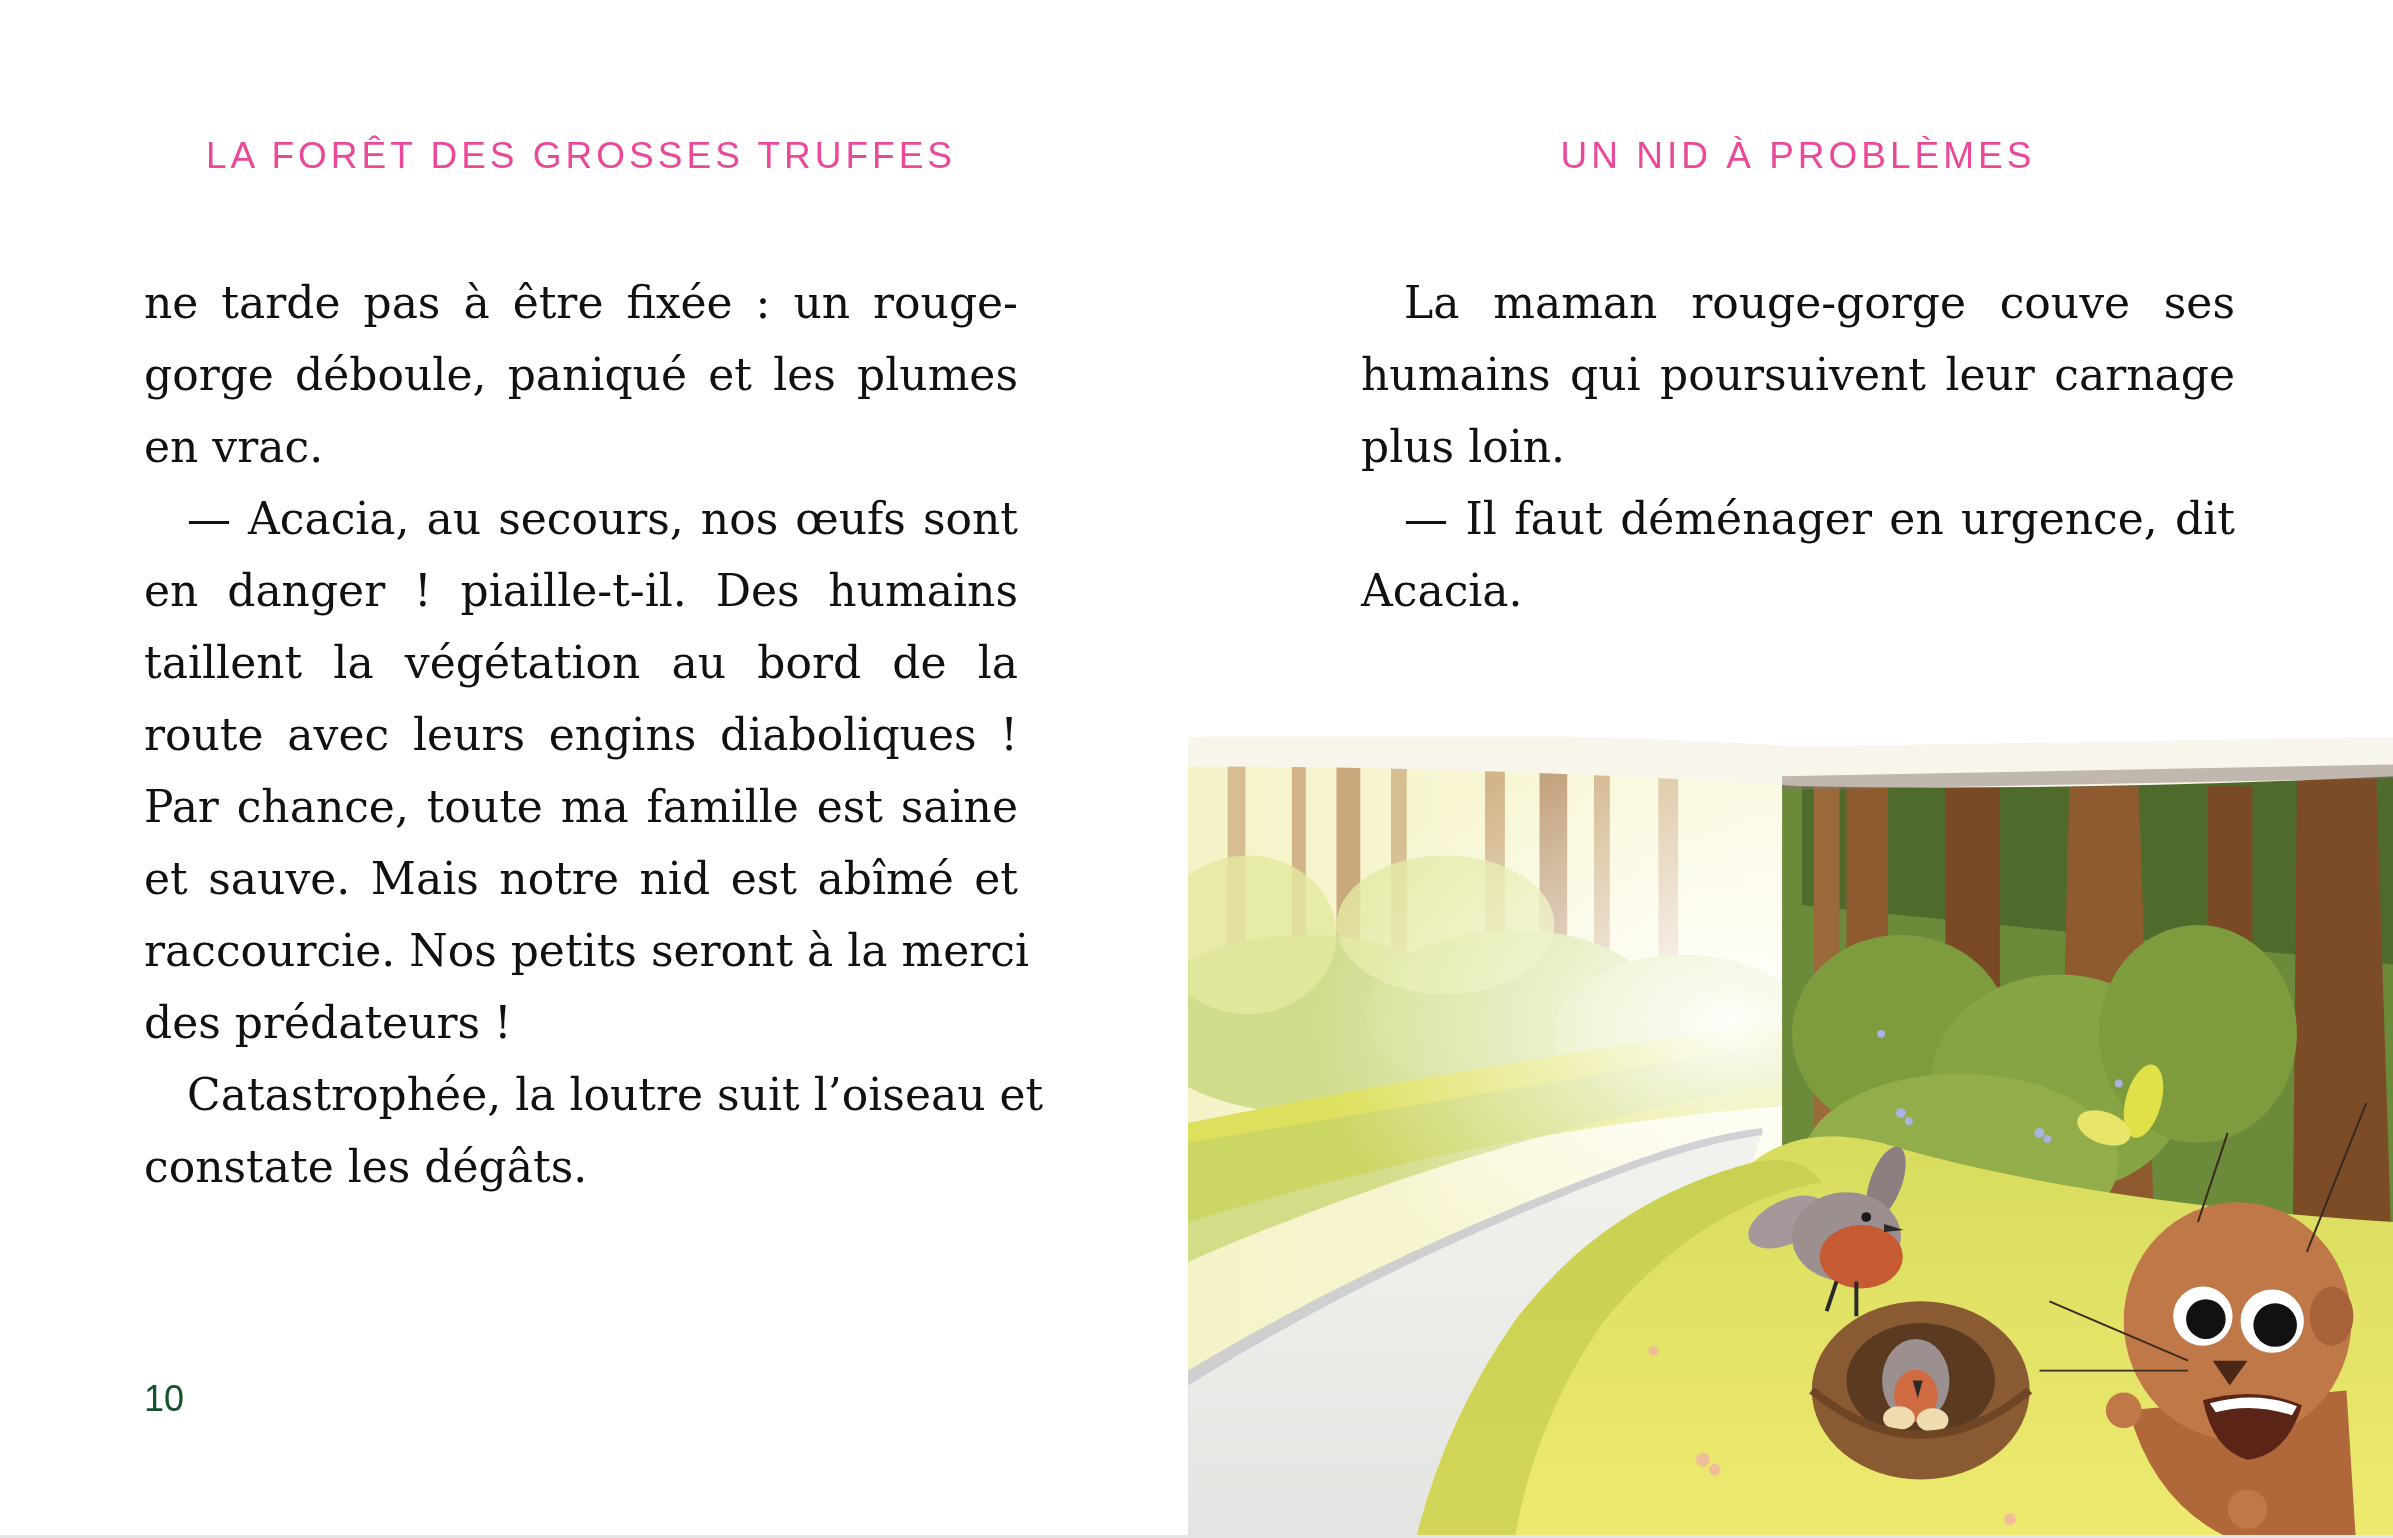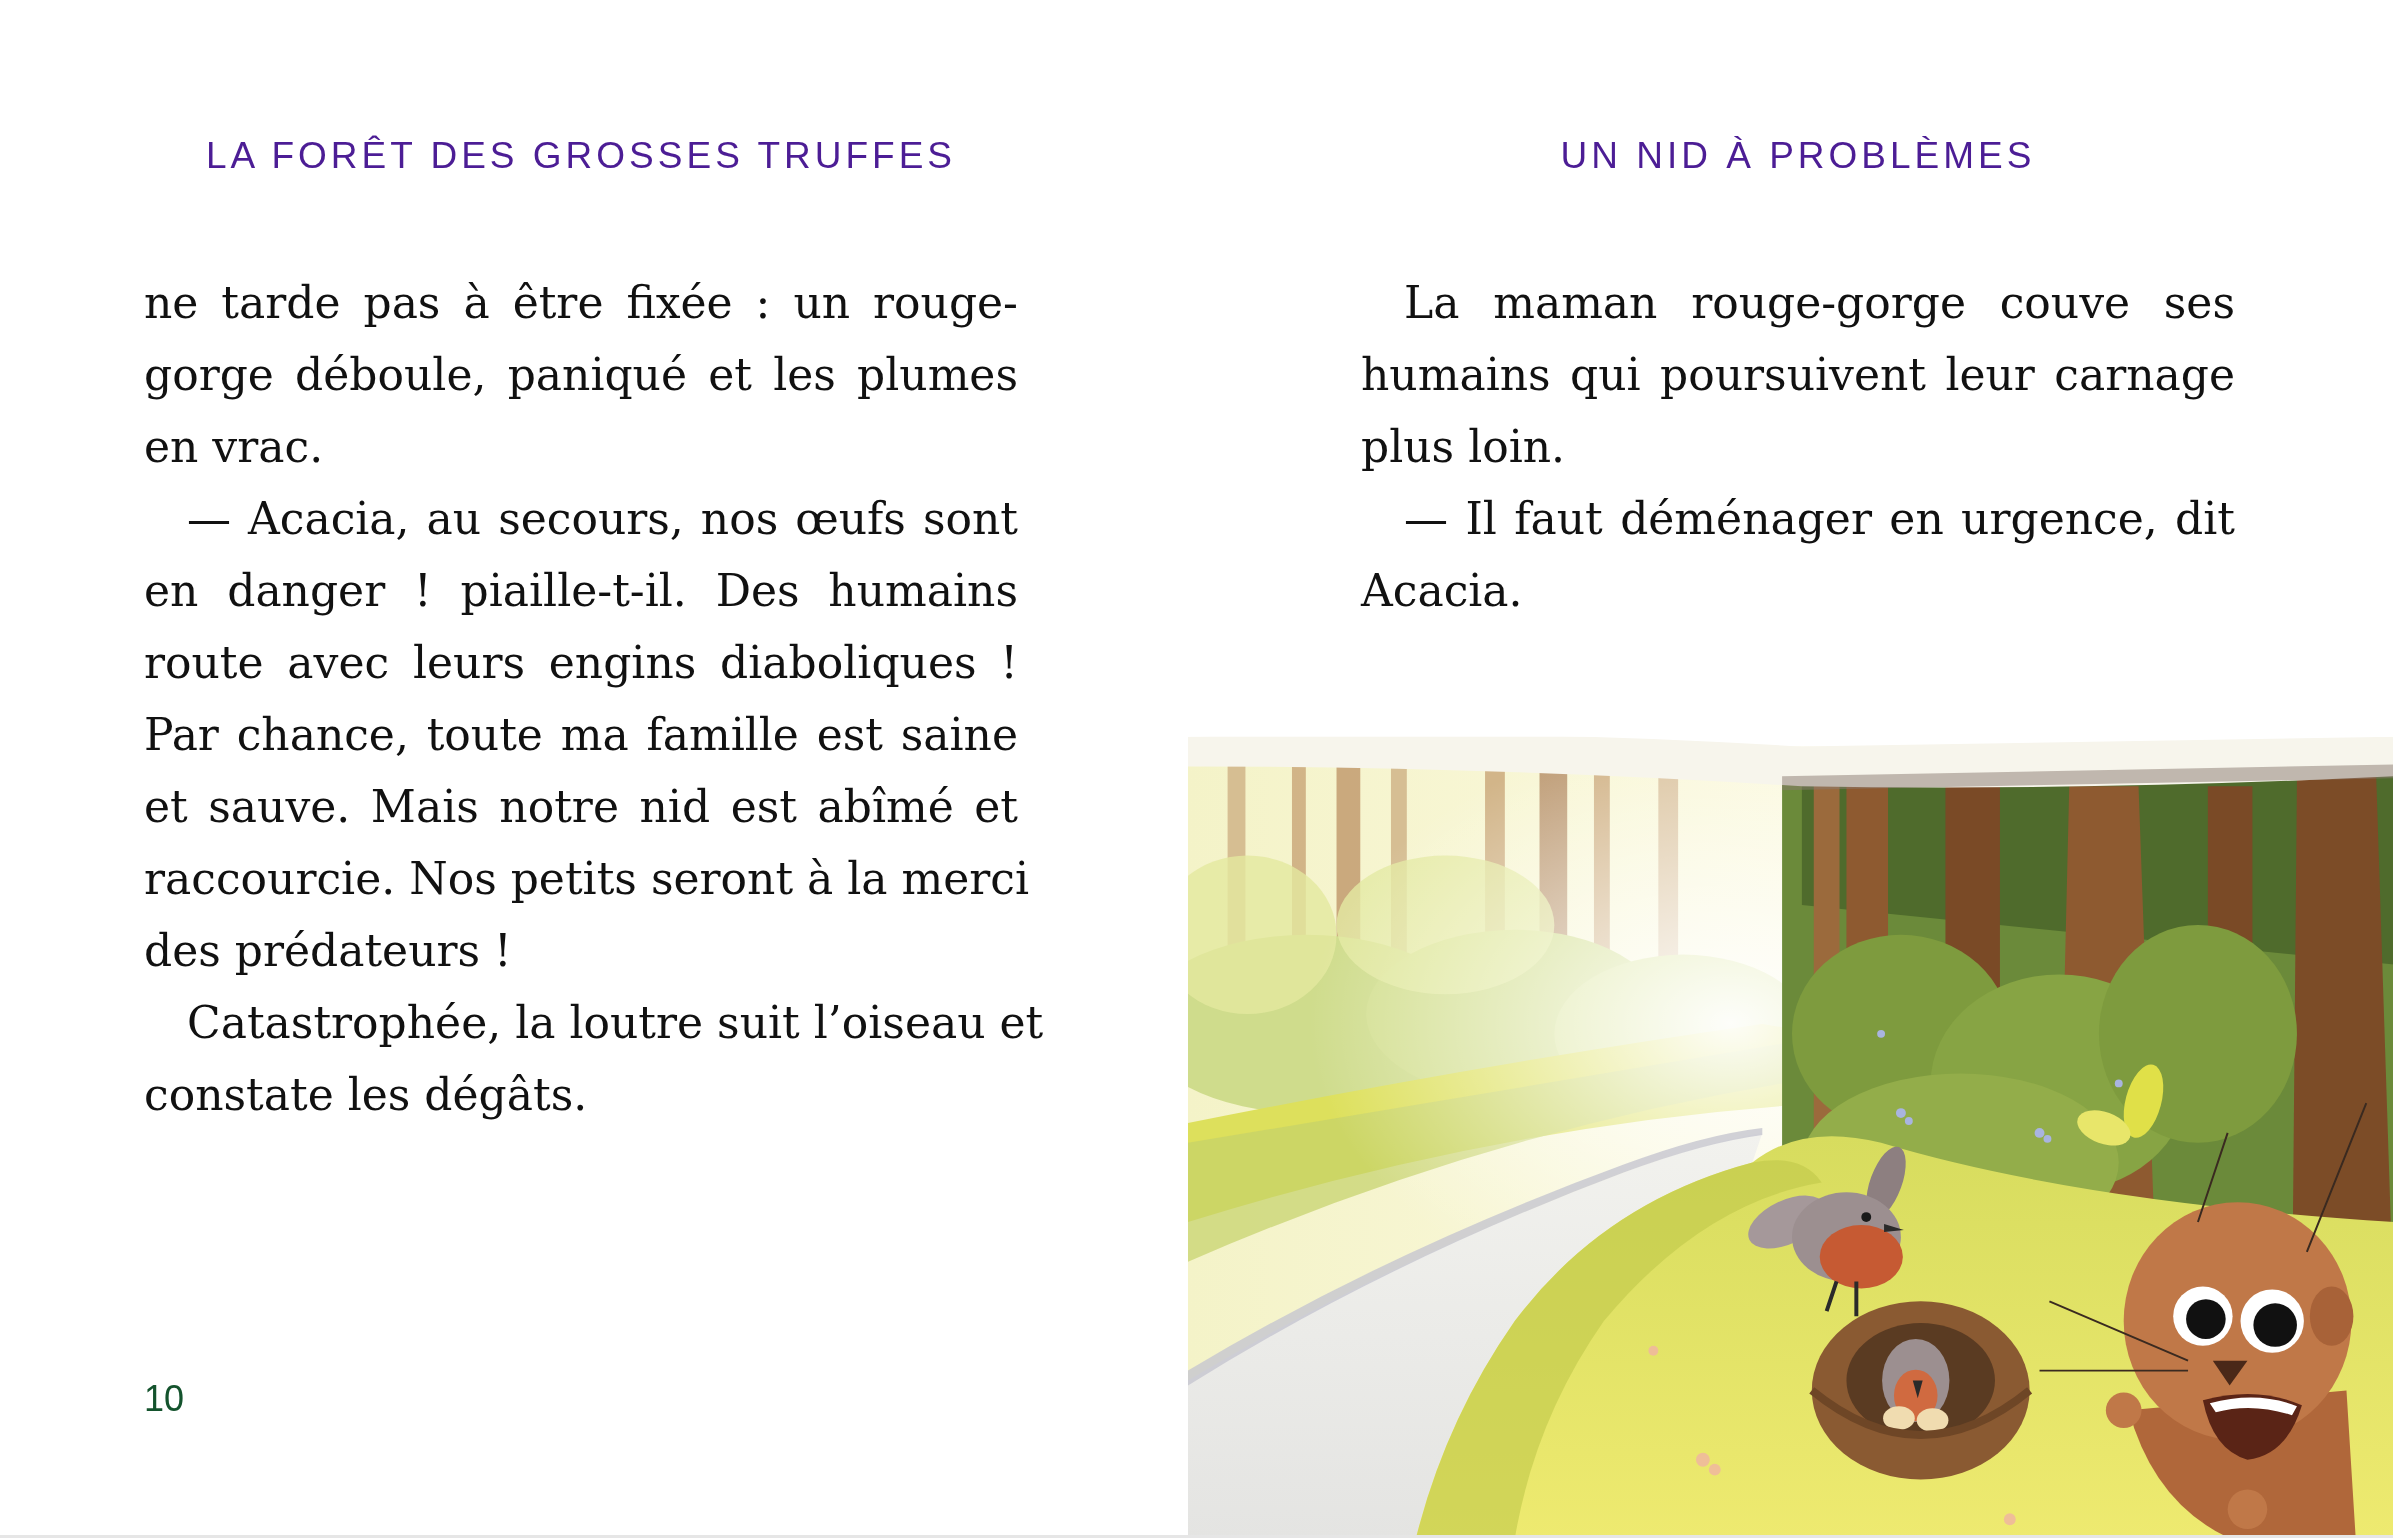--- a/index.html
+++ b/index.html
@@ -6,21 +6,21 @@
   body {
     width: 2394px; height: 1538px; background: #ffffff; position: relative; overflow: hidden;
     font-family: "DejaVu Serif", "Liberation Serif", serif; color: #111111;
   }
   .page { position: absolute; top: 0; height: 1538px; }
   .page-left { left: 0; width: 1197px; }
   .page-right { left: 1197px; width: 1197px; }
 
   .running-head {
     position: absolute; top: 135px; font-family: "Liberation Sans", "DejaVu Sans", sans-serif;
-    font-size: 37px; letter-spacing: 4px; color: #4c1d95; white-space: nowrap; text-align: center;
+    font-size: 37px; letter-spacing: 4px; color: #ec4899; white-space: nowrap; text-align: center;
   }
   .page-left .running-head { left: 144px; width: 874px; }
   .page-right .running-head { left: 164px; width: 874px; }
 
   .body-text {
     position: absolute; top: 267px; width: 874px;
     font-size: 44px; line-height: 72px;
   }
   .page-left .body-text { left: 144px; }
   .page-right .body-text { left: 164px; }
@@ -45,20 +45,21 @@
 <body>
 
 <div class="page page-left">
   <div class="running-head">LA FORÊT DES GROSSES TRUFFES</div>
   <div class="body-text" id="left-body">
       <span class="line">ne tarde pas à être fixée : un rouge-</span>
       <span class="line">gorge déboule, paniqué et les plumes</span>
       <span class="line last">en vrac.</span>
       <span class="line indent">— Acacia, au secours, nos œufs sont</span>
       <span class="line">en danger ! piaille-t-il. Des humains</span>
+      <span class="line">taillent la végétation au bord de la</span>
       <span class="line">route avec leurs engins diaboliques !</span>
       <span class="line">Par chance, toute ma famille est saine</span>
       <span class="line">et sauve. Mais notre nid est abîmé et</span>
       <span class="line">raccourcie. Nos petits seront à la merci</span>
       <span class="line last">des prédateurs !</span>
       <span class="line indent">Catastrophée, la loutre suit l’oiseau et</span>
       <span class="line last">constate les dégâts.</span>
     </div>
   <div class="folio">10</div>
 </div>

